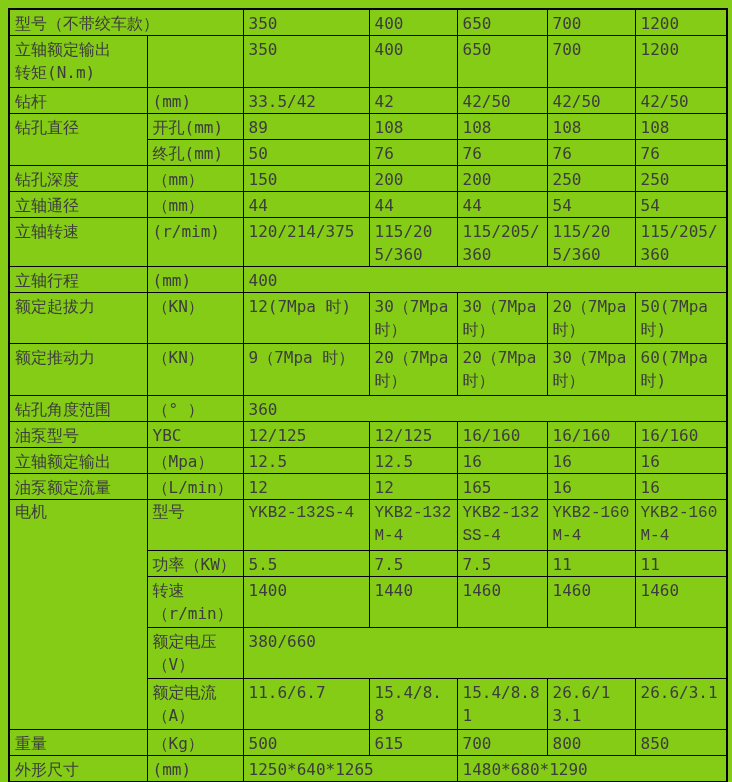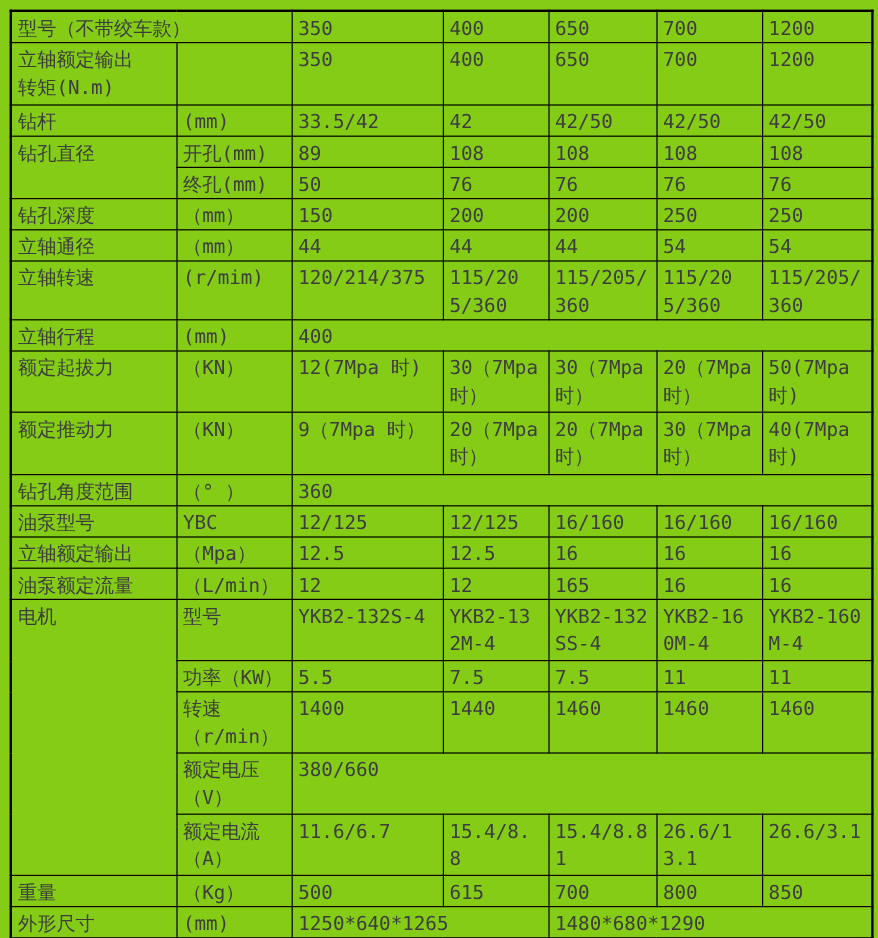--- a/index.html
+++ b/index.html
@@ -131,21 +131,21 @@
           <td>20（7Mpa 时）</td>
           <td>50(7Mpa 时)</td>
         </tr>
         <tr style="height: 52px;">
           <td>额定推动力</td>
           <td>（KN）</td>
           <td>9（7Mpa 时）</td>
           <td>20（7Mpa 时）</td>
           <td>20（7Mpa 时）</td>
           <td>30（7Mpa 时）</td>
-          <td>40(7Mpa 时)</td>
+          <td>60(7Mpa 时)</td>
         </tr>
         <tr style="height: 25px;">
           <td>钻孔角度范围</td>
           <td>（° ）</td>
           <td colspan="5" class="ind-360">360</td>
         </tr>
         <tr style="height: 26px;">
           <td>油泵型号</td>
           <td>YBC</td>
           <td>12/125</td>
@@ -165,21 +165,21 @@
         </tr>
         <tr style="height: 26px;">
           <td>油泵额定流量</td>
           <td>（L/min）</td>
           <td>12</td>
           <td>12</td>
           <td>165</td>
           <td>16</td>
           <td>16</td>
         </tr>
-        <tr style="height: 51px;">
+        <tr style="height: 51px; font-family: Liberation Mono, monospace;">
           <td rowspan="5">电机</td>
           <td>型号</td>
           <td>YKB2-132S-4</td>
           <td>YKB2-132M-4</td>
           <td>YKB2-132SS-4</td>
           <td>YKB2-160M-4</td>
           <td>YKB2-160M-4</td>
         </tr>
         <tr style="height: 26px;">
           <td>功率（KW）</td>

